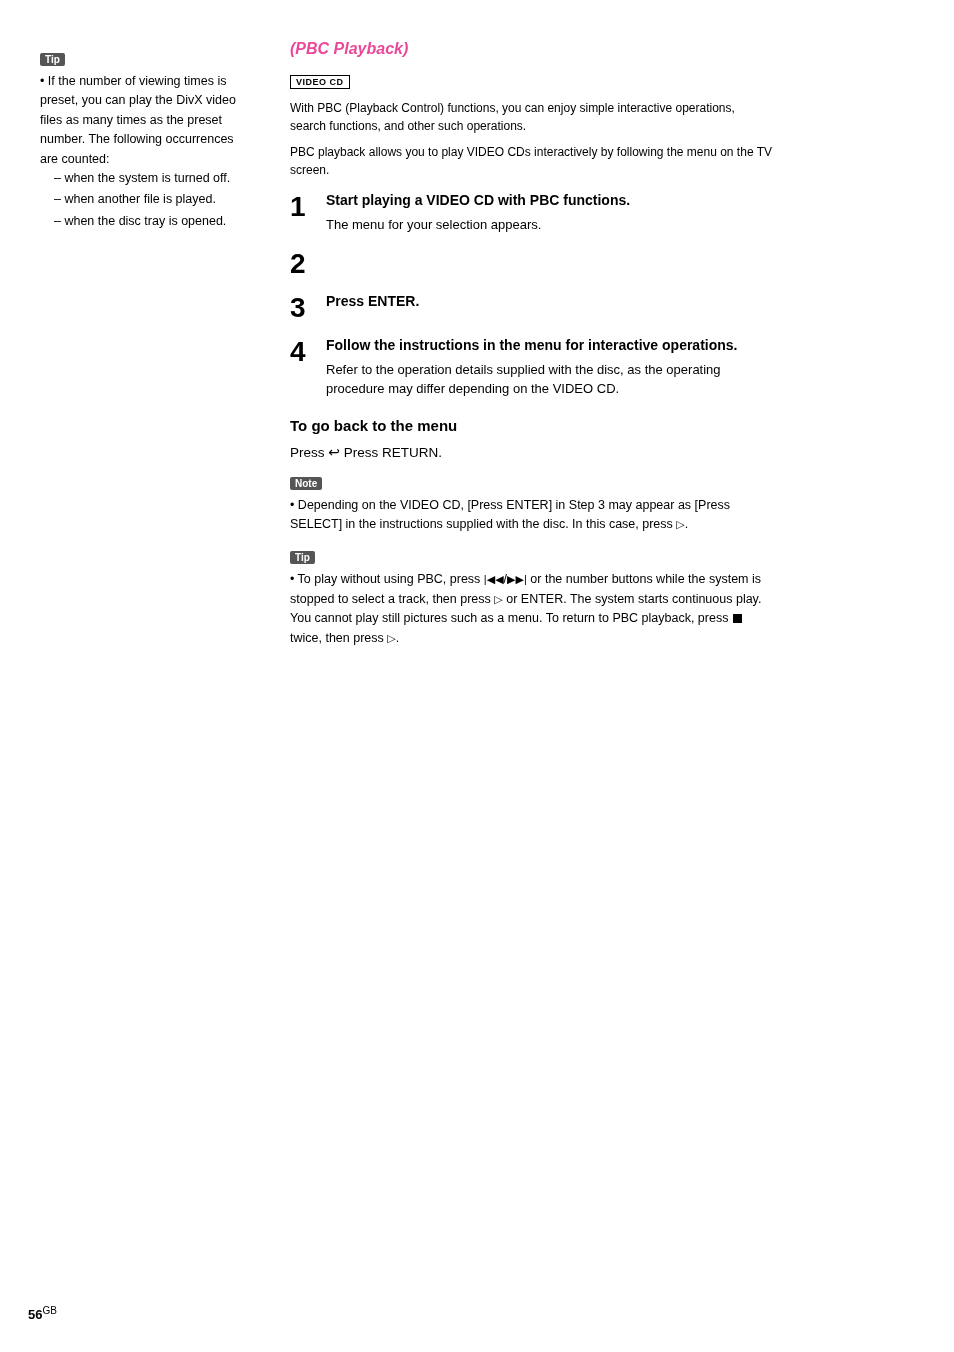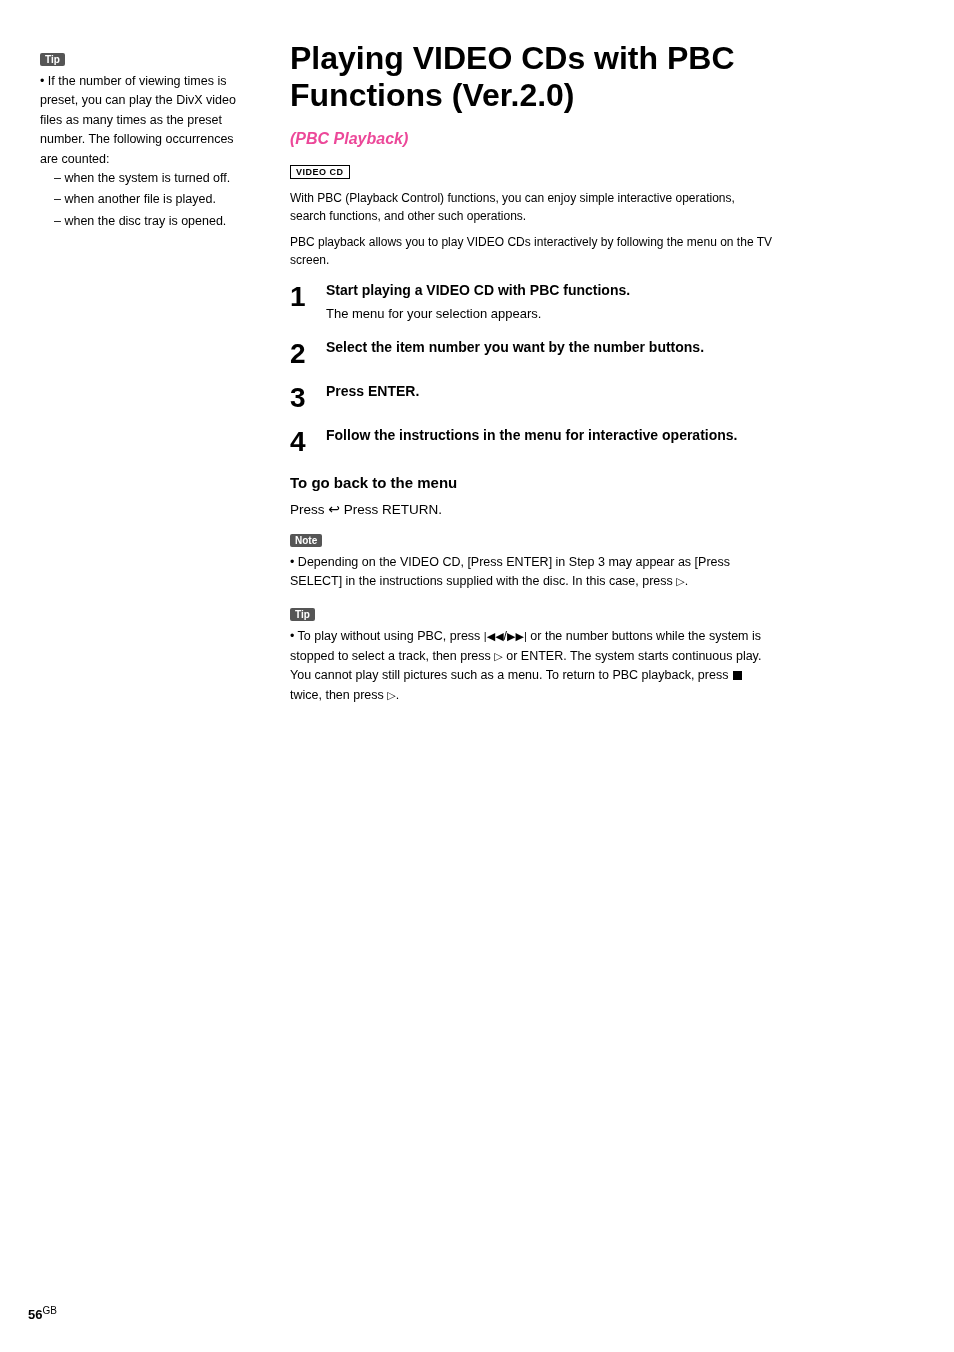--- a/index.html
+++ b/index.html
@@ -219,21 +219,20 @@
         <li>when the system is turned off.</li>
         <li>when another file is played.</li>
         <li>when the disc tray is opened.</li>
       </ul>
     </div>
   </div>
 
   <div class="right-col">
 
     
-    <h1 class="main-title">Playing VIDEO CDs with PBC Functions (Ver.2.0)</h1>
 
     
     <div class="subtitle">(PBC Playback)</div>
 
     
     <div class="video-cd-badge">VIDEO CD</div>
 
     
     <p class="body-text">With PBC (Playback Control) functions, you can enjoy simple interactive operations, search functions, and other such operations.</p>
     <p class="body-text">PBC playback allows you to play VIDEO CDs interactively by following the menu on the TV screen.</p>
@@ -244,36 +243,34 @@
       <div class="step">
         <div class="step-number">1</div>
         <div class="step-content">
           <div class="step-title">Start playing a VIDEO CD with PBC functions.</div>
           <div class="step-desc">The menu for your selection appears.</div>
         </div>
       </div>
 
       <div class="step">
         <div class="step-number">2</div>
-        <div class="step-content">
-          <div class="step-title">Select the item number you want by the number buttons.</div>
-        </div>
       </div>
 
       <div class="step">
         <div class="step-number">3</div>
         <div class="step-content">
           <div class="step-title">Press ENTER.</div>
         </div>
       </div>
 
       <div class="step">
         <div class="step-number">4</div>
         <div class="step-content">
           <div class="step-title">Follow the instructions in the menu for interactive operations.</div>
+          <div class="step-desc">Refer to the operation details supplied with the disc, as the operating procedure may differ depending on the VIDEO CD.</div>
         </div>
       </div>
 
     </div>
 
     
     <div class="section-heading">To go back to the menu</div>
 
     
     <div class="return-text">

